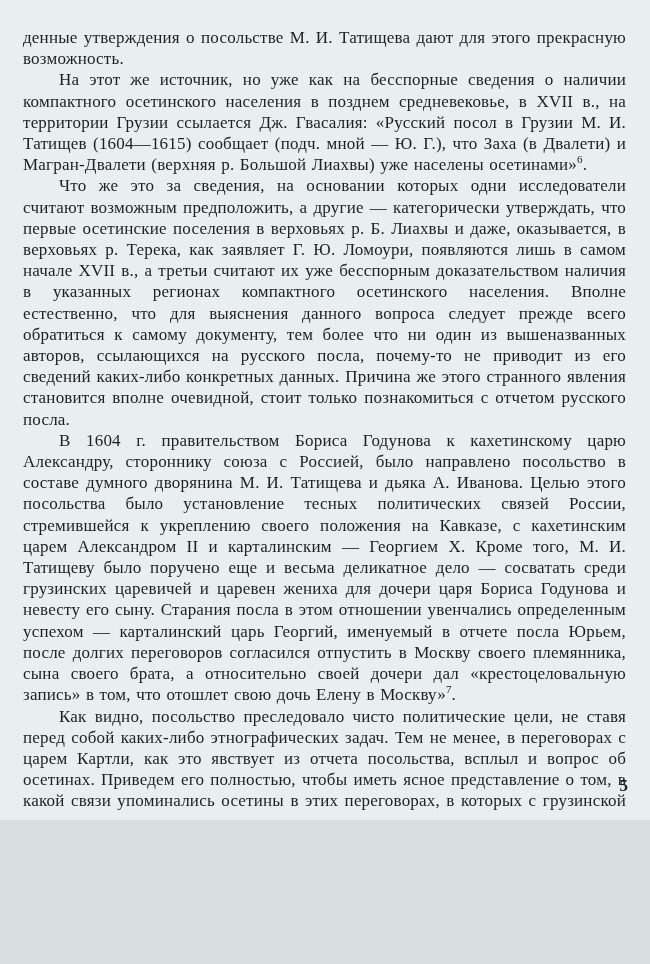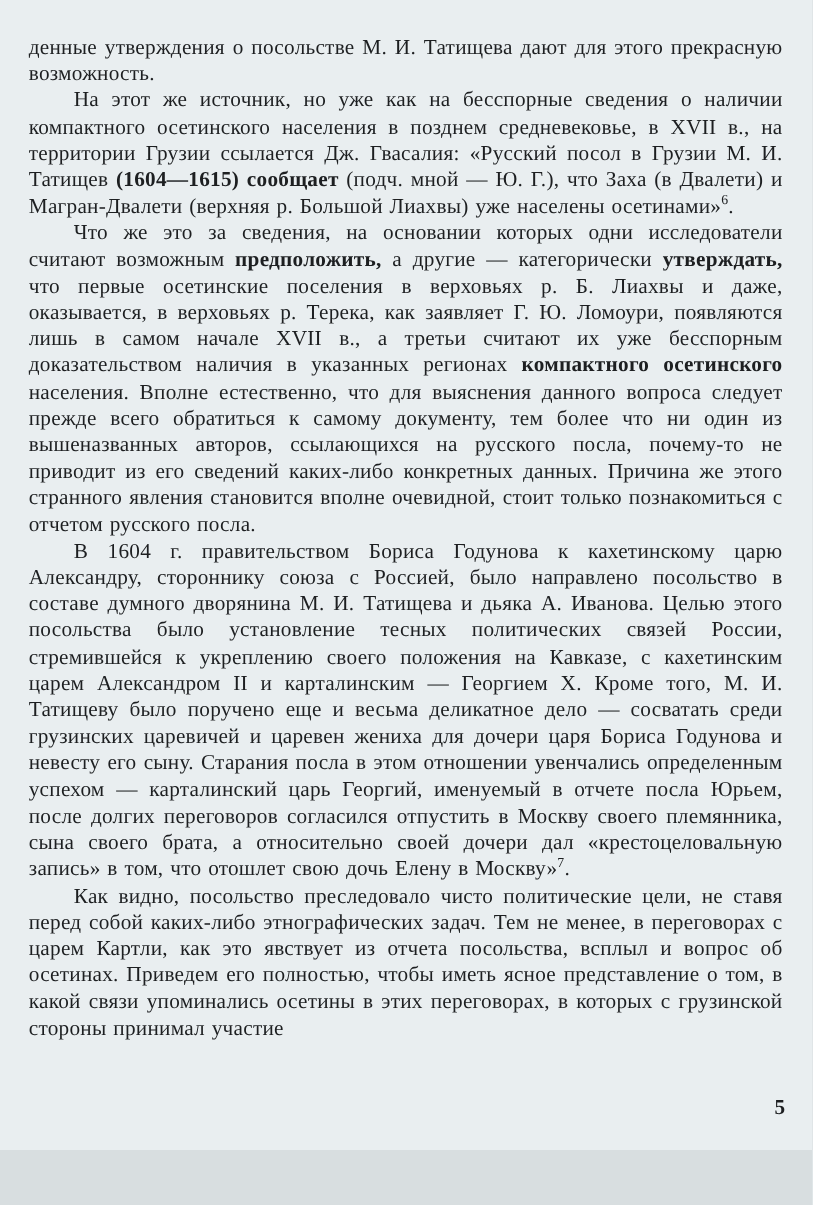--- a/index.html
+++ b/index.html
@@ -3,21 +3,21 @@
 <meta charset="utf-8">
 <style>
   html, body {
     margin: 0;
     padding: 0;
     background: #d8dee0;
   }
   .scan-page {
     position: relative;
     width: 650px;
-    height: 920px;
+    height: 820px;
     margin: 0 auto;
     background: #e9eef0;
     box-sizing: border-box;
     padding: 27px 24px 20px 23px;
     overflow: hidden;
     font-family: "Liberation Serif", "DejaVu Serif", serif;
     font-size: 17px;
     line-height: 21.2px;
     color: #1d1f21;
   }
@@ -28,21 +28,21 @@
     word-spacing: 1px;
   }
   .text-block p.para {
     margin: 0;
     padding: 0;
   }
   .text-block p.para.indent {
     text-indent: 36px;
   }
   .bold {
-    font-weight: bold;
+    font-weight: normal;
   }
   sup.fn {
     font-size: 11px;
     line-height: 0;
     vertical-align: super;
   }
   .page-number {
     position: absolute;
     right: 22px;
     bottom: 24px;

